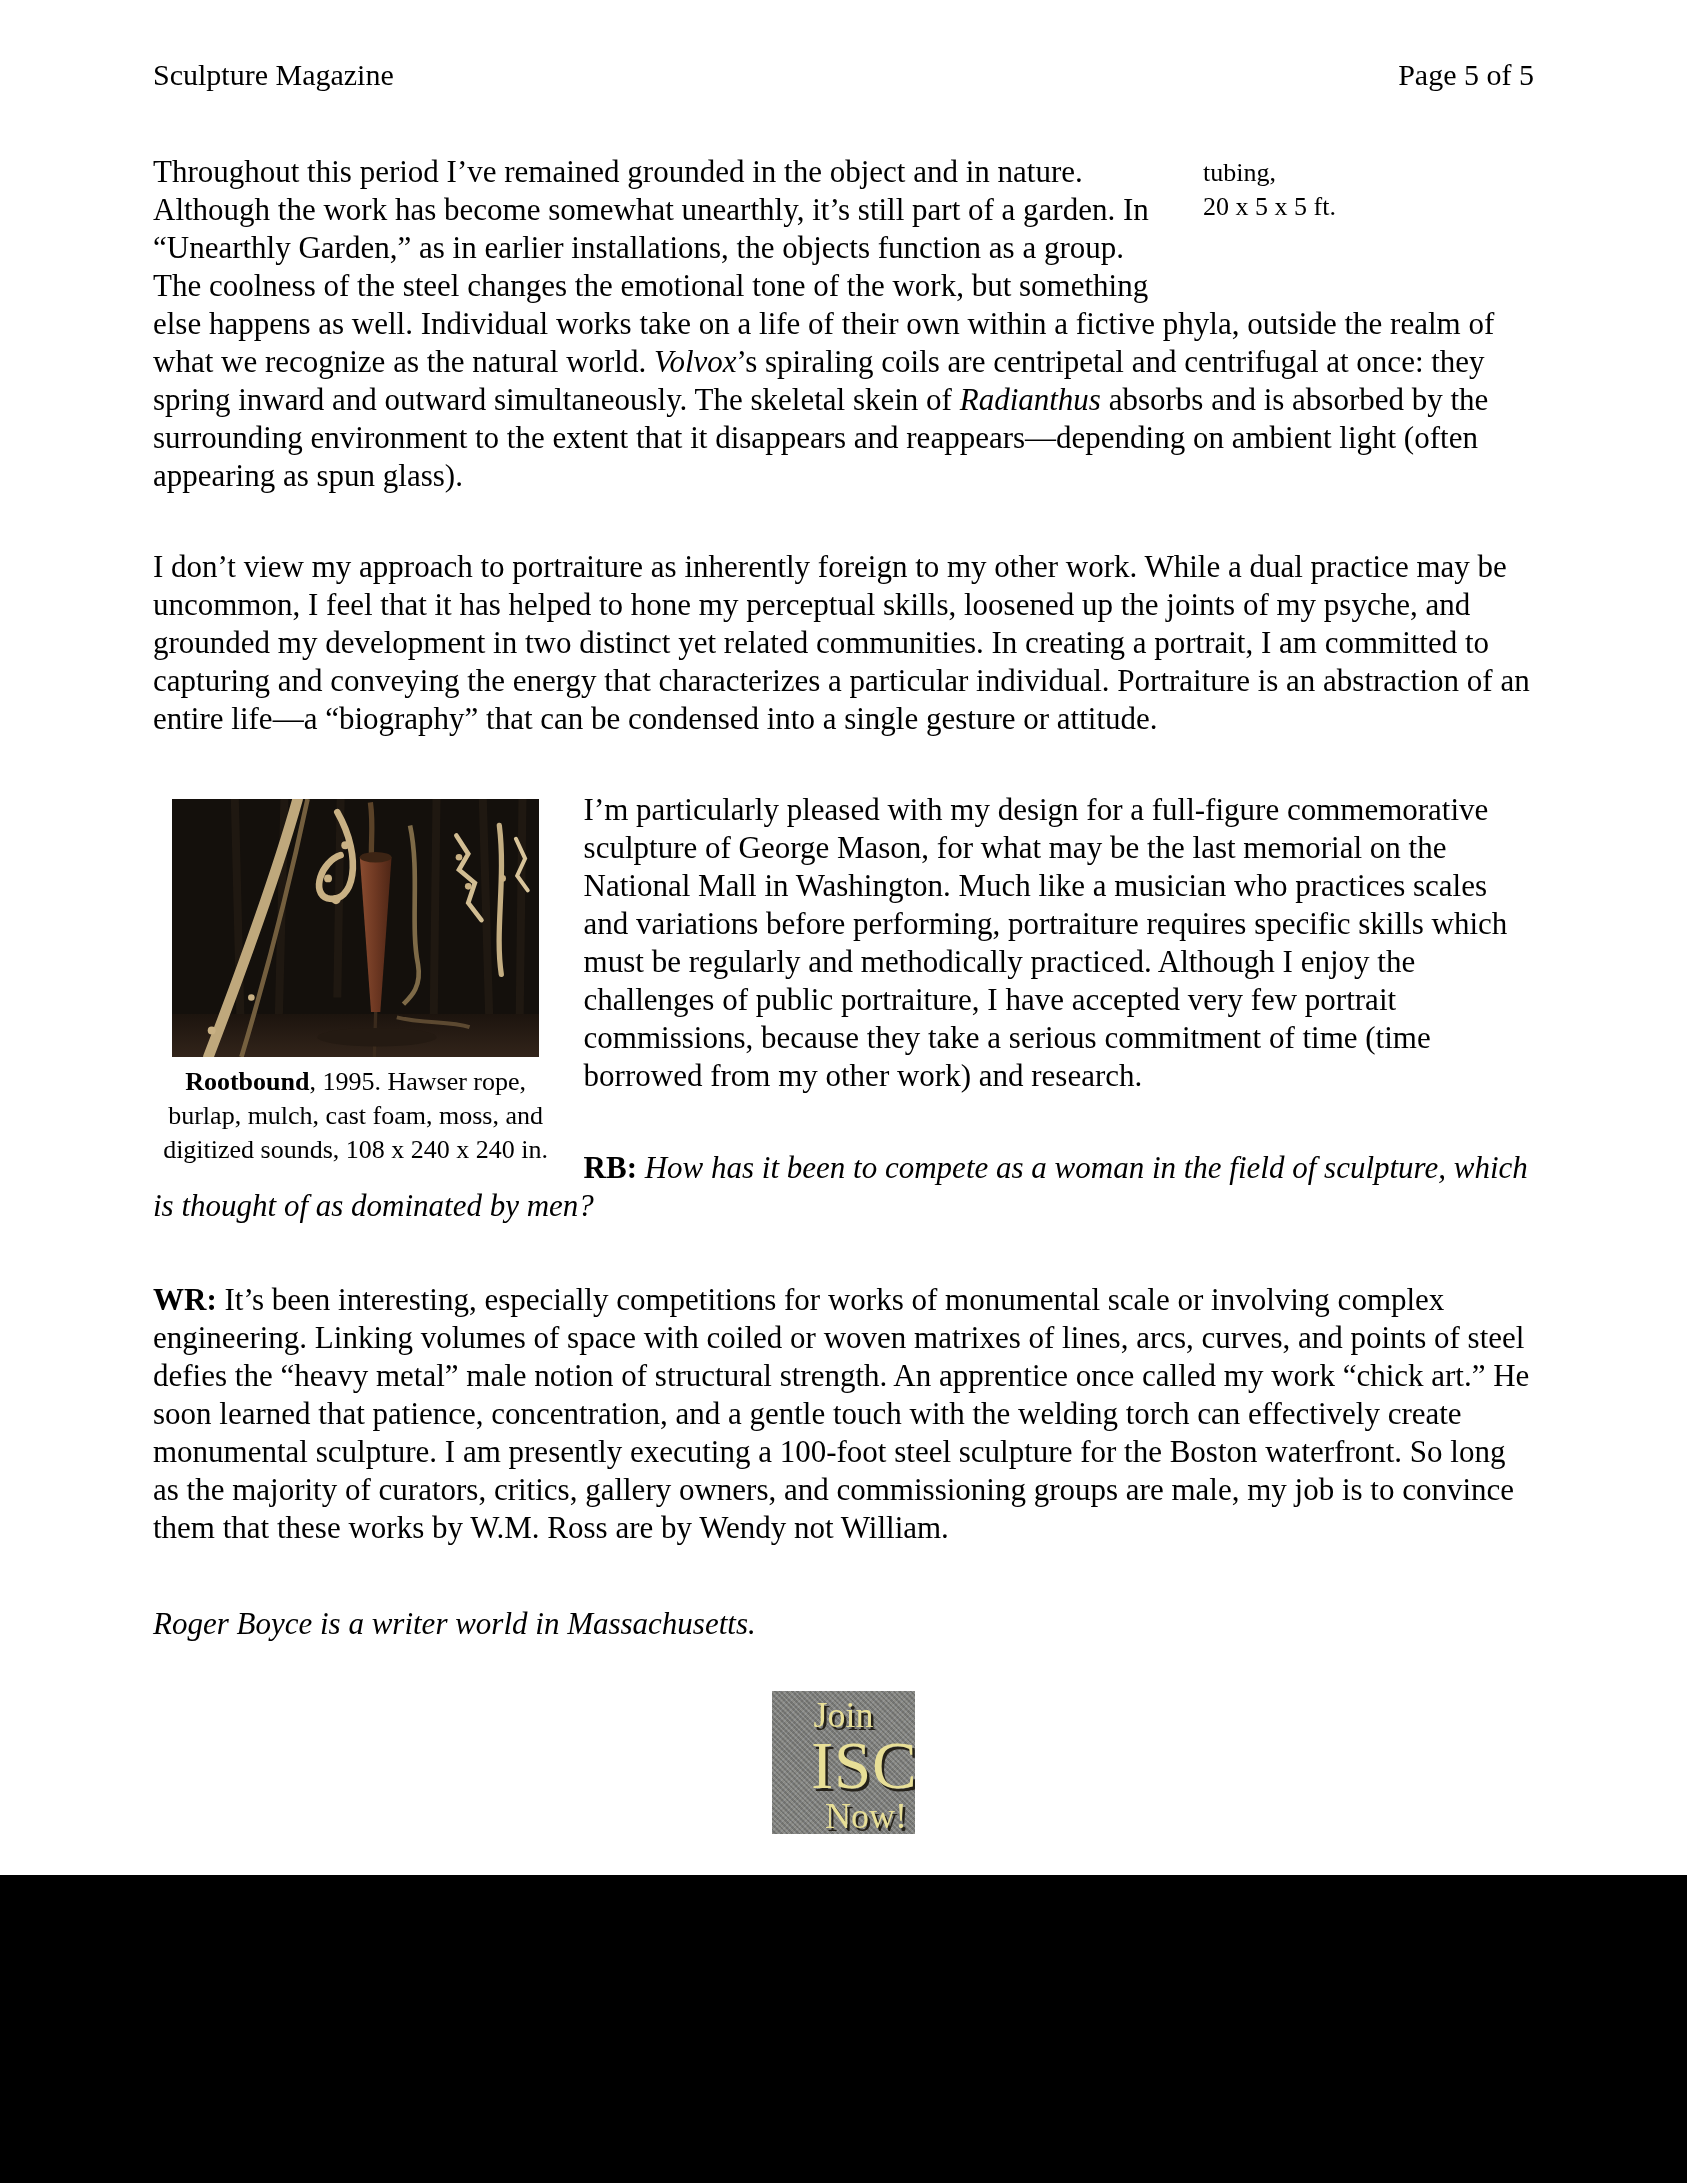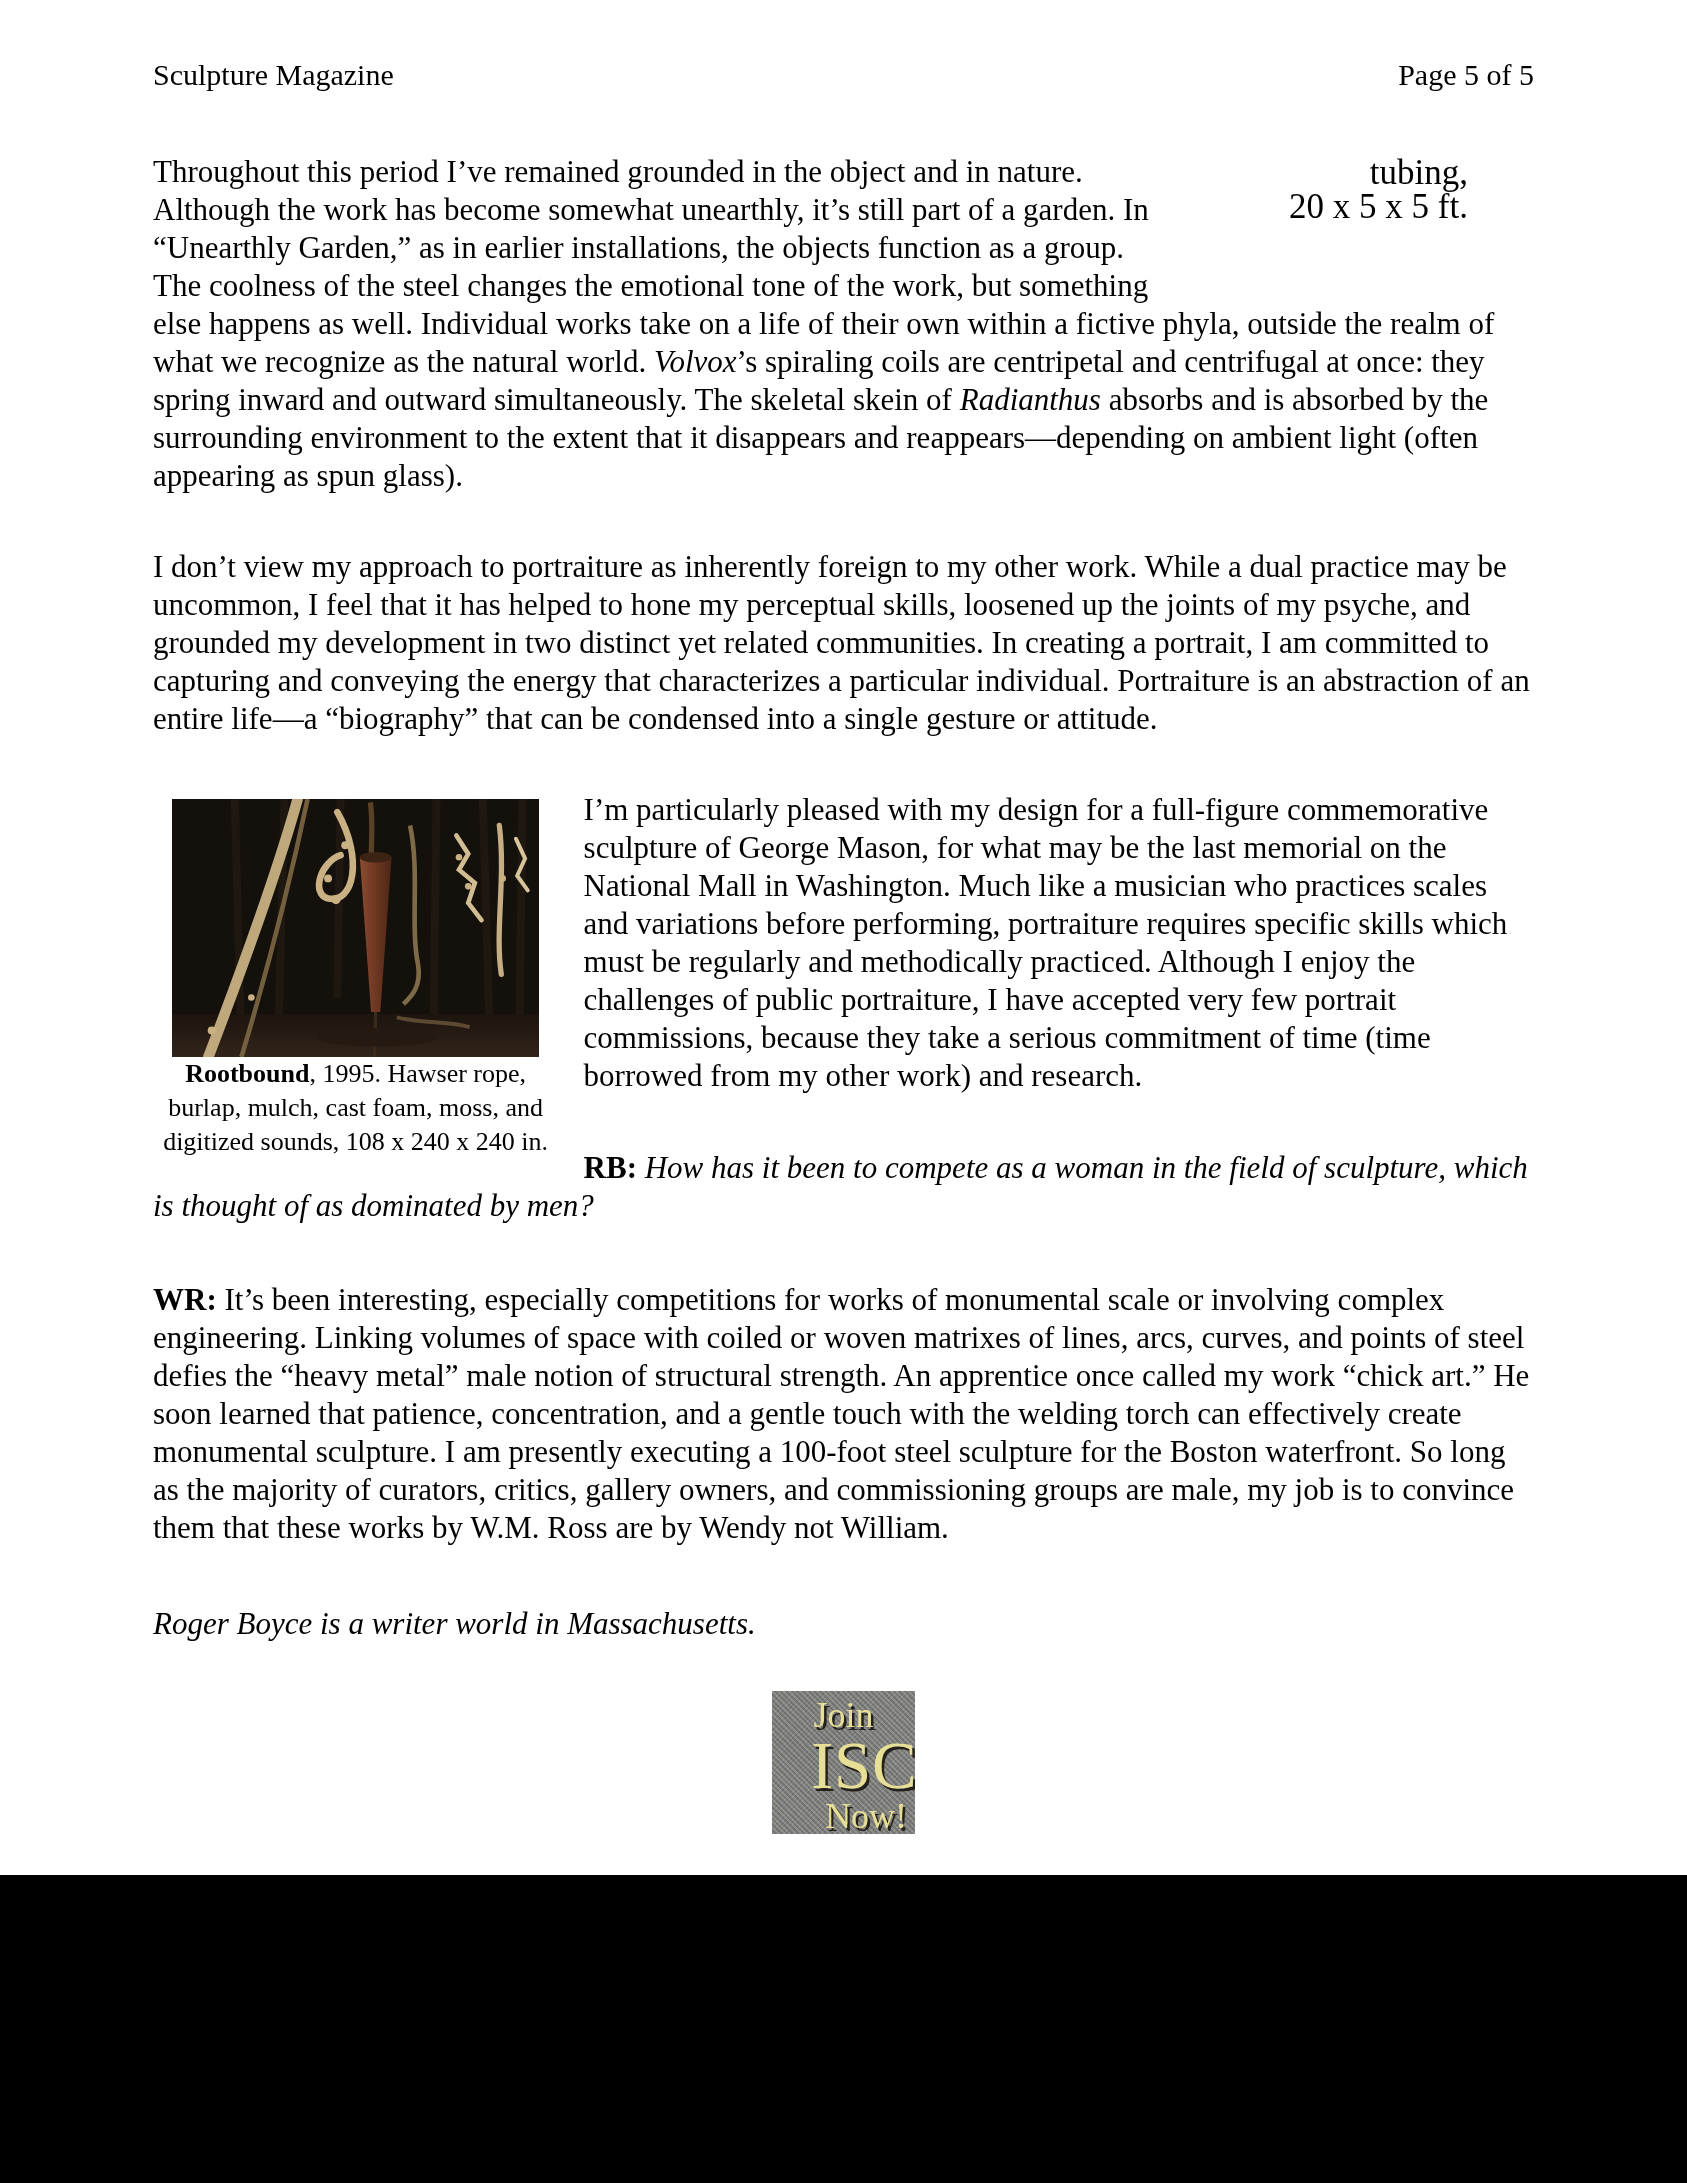--- a/index.html
+++ b/index.html
@@ -14,26 +14,26 @@
   .hdr { display:flex; justify-content:space-between; align-items:flex-start;
          font-size:30px; line-height:34px; margin-bottom:61px; }
 
   p.body-para { font-size:31px; line-height:38px; margin-bottom:53px; text-align:left; }
   .b { font-weight:bold; }
   .i { font-style:italic; }
 
   .side-cap {
     float:right; width:265px; min-height:114px;
     margin:2.6px 66px 17px 26.5px;
-    text-align:right; font-size:35px; line-height:34px;
+    text-align:left; font-size:26px; line-height:34px;
   }
 
   .fig { float:left; width:392px; margin:8px 32px 5.3px 6.6px; }
   .fig-img { display:block; width:367px; height:258px; margin:0 auto; background:#14100c; }
-  .fig-cap { font-size:26px; line-height:34px; text-align:center; }
+  .fig-cap { font-size:26px; line-height:34px; text-align:center; margin-top:8px; }
 
   .rb-para { margin-top:54px; }
   .wr-para { clear:both; padding-top:2.6px; }
   .byline { font-style:italic; margin-top:58px; font-size:31px; line-height:38px; }
 
   .badge {
     width:143px; height:143px; margin:48px auto 0; cursor:pointer;
     background:
       repeating-linear-gradient(45deg, rgba(255,255,255,0.10) 0 2px, rgba(20,24,40,0.12) 2px 4px),
       repeating-linear-gradient(-45deg, rgba(120,130,150,0.16) 0 1.3px, rgba(0,0,0,0.10) 1.3px 3.3px),

